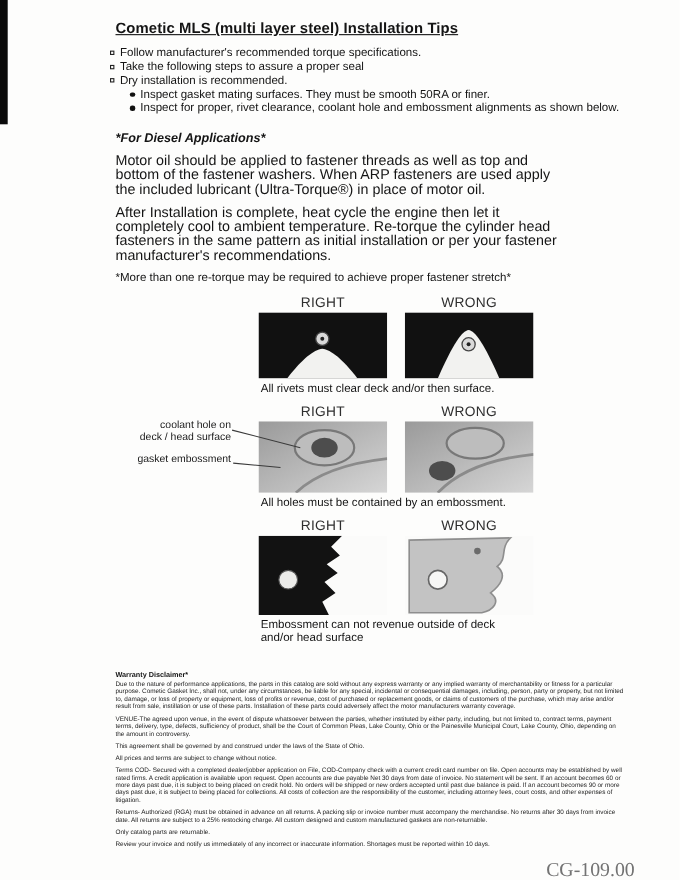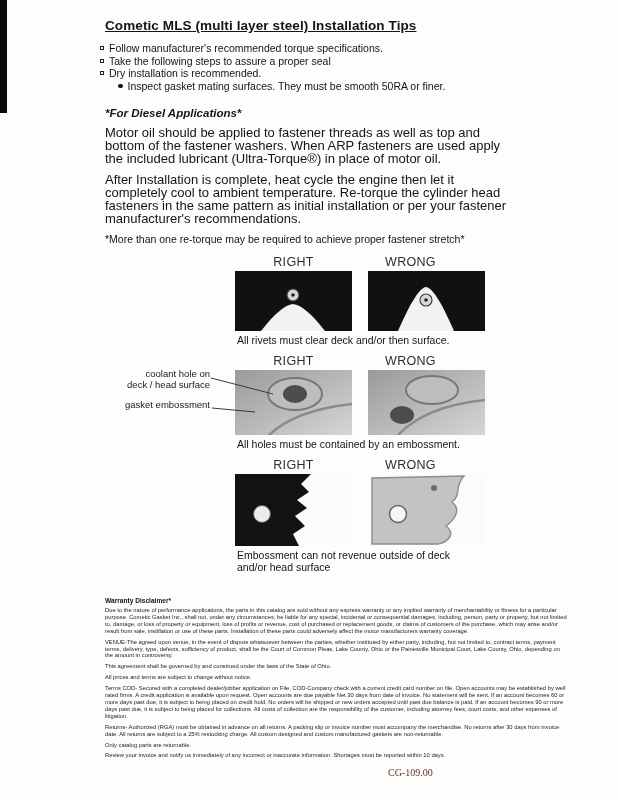--- a/index.html
+++ b/index.html
@@ -15,37 +15,37 @@
   .b-item { display:flex; align-items:flex-start; font-size:10.5px; line-height:12.5px; }
   .marker-sq { flex:0 0 auto; width:4px; height:4px; border:1px solid #222; margin:4px 5px 0 0; }
   .marker-dot { flex:0 0 auto; width:4.5px; height:4.5px; background:#111; border-radius:50%; margin:4px 5px 0 0; }
   .sub { margin-left:18px; }
 
   .diesel-h { font-size:11.5px; font-weight:bold; margin:9px 0 7px;font-style:italic; }
   .para { font-size:13px; line-height:13px; width:404px; margin-bottom:8px; }
   .note { font-size:10.5px; line-height:13px; margin:3px 0 9px; }
 
   .figs { position:relative; width:440px; }
-  .fig-heads { display:flex; margin-left:130px; width:250px;align-items:center; }
+  .fig-heads { display:flex; gap:16px; margin-left:130px; width:250px;align-items:center; }
   .fig-heads span { width:117px; text-align:center; font-size:12.5px; color:#2e2e2e; letter-spacing:.3px; }
   .fig-imgs { display:flex; gap:16px; margin-left:130px; width:250px; margin-top:2px; }
   .fig-box { width:117px; }
   .fig-box svg { display:block; }
   .fig-cap { margin-left:132px; font-size:10.5px; line-height:12px; margin-top:3px; margin-bottom:8px; }
   .row2wrap { position:relative; }
   .ann { position:absolute; font-size:9.5px; line-height:11px; text-align:right; width:105px; left:0; color:#191919; }
   .ann1 { top:-2px; }
   .ann2 { top:29px; }
   .leaders { position:absolute; left:0; top:0; pointer-events:none; }
 
   .warranty { margin-top:24px; width:462px; }
   .warr-h { font-size:6.6px; font-weight:bold; margin-bottom:3px; }
   .warr-p { font-size:5.8px; line-height:6.9px; margin-bottom:4px; color:#1d1d1d; }
 
-  .footer-code { margin-top:8px; margin-left:283px; font-size:10px; font-family:"Liberation Serif", serif; color:#7f1d1d; }
+  .footer-code { margin-top:8px; margin-left:283px; font-size:18px; font-family:"Liberation Serif", serif; color:#737373;text-align:right; }
 </style>
 </head>
 <body>
 
 <div class="page">
   <div class="edge-bar"></div>
 
   <div class="content">
     <h1 class="title">Cometic MLS (multi layer steel) Installation Tips</h1>
 
@@ -58,20 +58,24 @@
         <span class="marker-sq"></span>
         <span>Take the following steps to assure a proper seal</span>
       </div>
       <div class="b-item">
         <span class="marker-sq"></span>
         <span>Dry installation is recommended.</span>
       </div>
       <div class="b-item sub">
         <span class="marker-dot"></span>
         <span>Inspect gasket mating surfaces.  They must be smooth 50RA or finer.</span>
+      </div>
+      <div class="b-item sub">
+        <span class="marker-dot"></span>
+        <span>Inspect for proper, rivet clearance, coolant hole and embossment alignments as shown below.</span>
       </div>
     </div>
 
     <h2 class="diesel-h">*For Diesel Applications*</h2>
     <p class="para">Motor oil should be applied to fastener threads as well as top and bottom of the fastener washers. When ARP fasteners are used apply the included lubricant (Ultra-Torque®) in place of motor oil.</p>
     <p class="para">After Installation is complete, heat cycle the engine then let it completely cool to ambient temperature. Re-torque the cylinder head fasteners in the same pattern as initial installation or per your fastener manufacturer's recommendations.</p>
     <p class="note">*More than one re-torque may be required to achieve proper fastener stretch*</p>
 
     <div class="figs">
 

